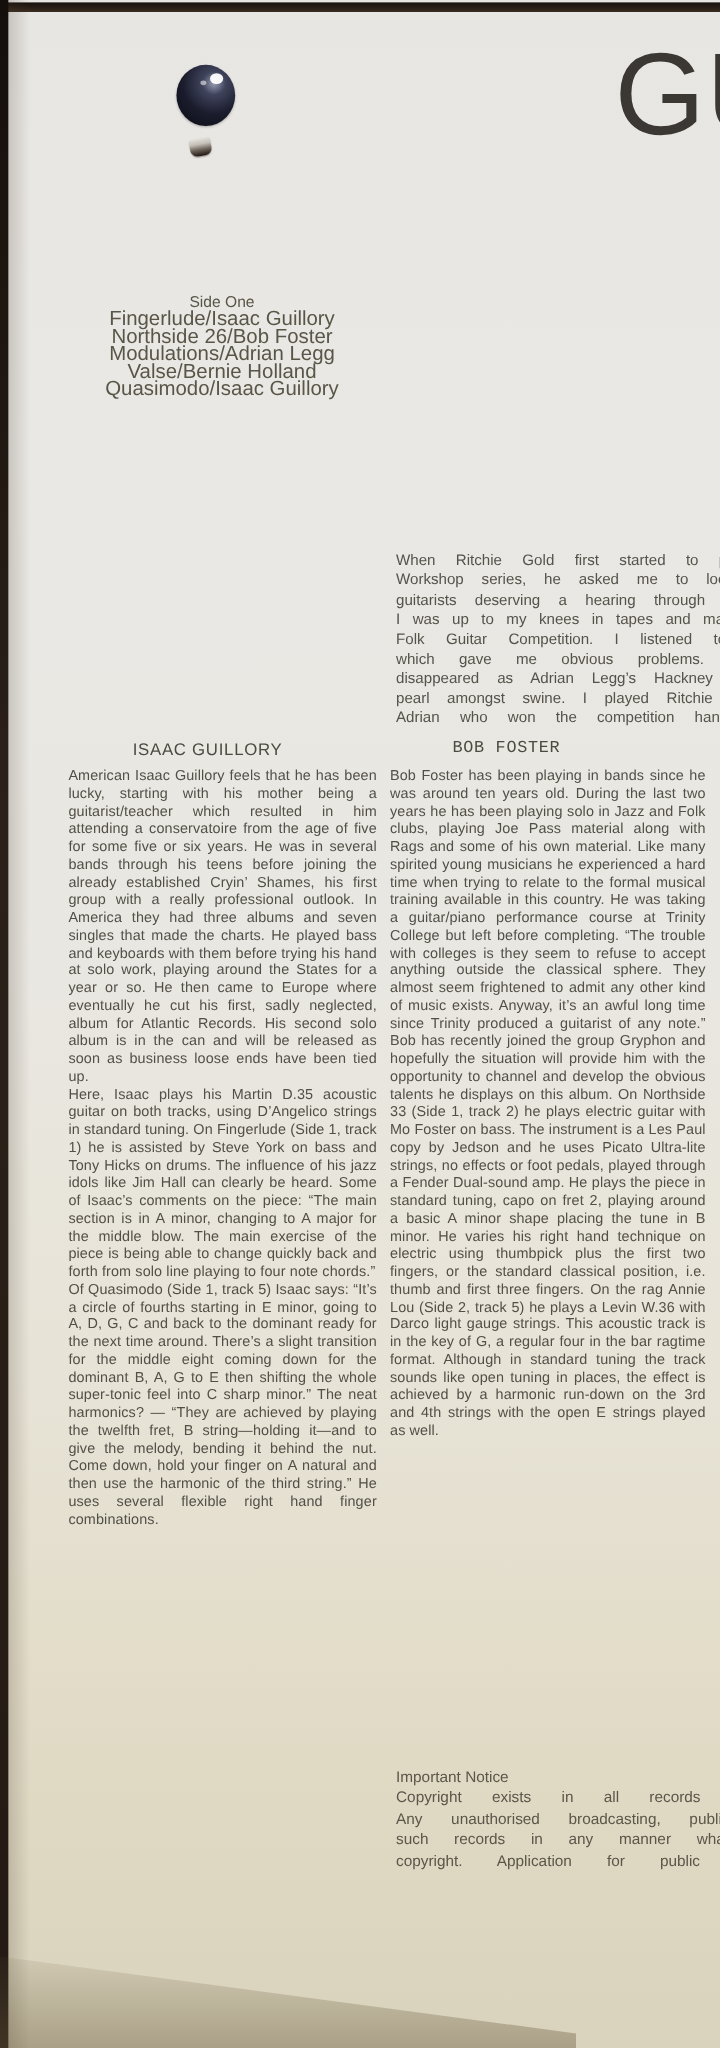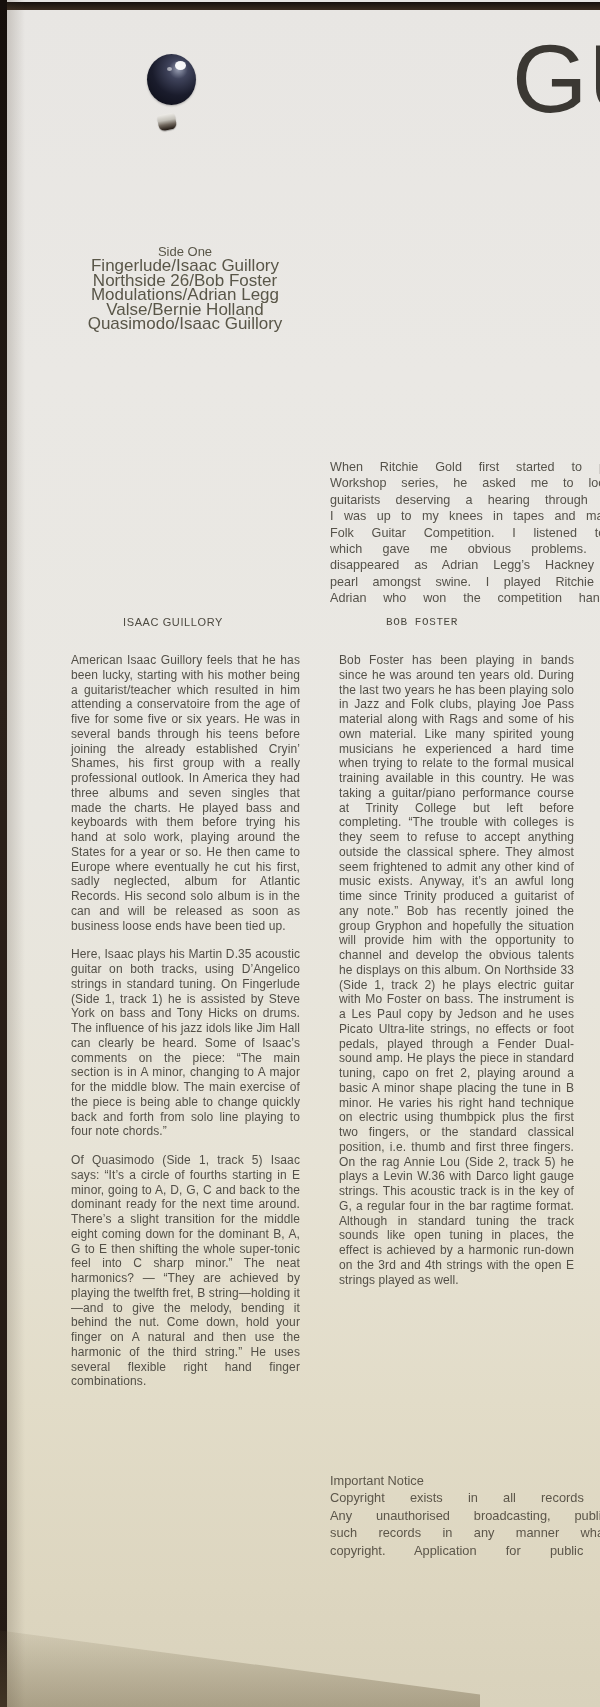--- a/index.html
+++ b/index.html
@@ -43,28 +43,28 @@
   
   .side-one{position:absolute;left:35px;top:244px;width:300px;text-align:center;color:#595648;}
   .side-one .heading{font-size:13px;}
   .side-one .track{font-size:17px;line-height:14.6px;}
   
   .intro{position:absolute;left:330px;top:459px;width:314px;
     font-size:12.6px;line-height:16.4px;color:#55524a;}
   .jline{text-align:justify;text-align-last:justify;}
   
   .col-heading{position:absolute;top:616px;text-align:center;
-    font-size:11px;letter-spacing:.6px;color:#4d4a41;}
+    font-size:14px;letter-spacing:.6px;color:#4d4a41;}
   .col-heading.left{left:57px;width:232px;}
   .col-heading.right{left:325px;width:194px;font-family:Liberation Mono, monospace;}
   .col{position:absolute;top:639px;font-size:12px;line-height:14.75px;
     text-align:justify;color:#524f47;letter-spacing:.1px;}
   .col.left{left:57px;width:257px;}
   .col.right{left:325px;width:263px;}
-  .col p{margin:14px;}
+  .col p{margin:0;}
   
   .notice{position:absolute;left:330px;top:1472px;width:316px;
     font-size:12.8px;line-height:17.4px;color:#5c564a;}
   .notice .heading{text-align:left;}
 </style>
 </head>
 <body>
 
 <div class="sleeve">
 

